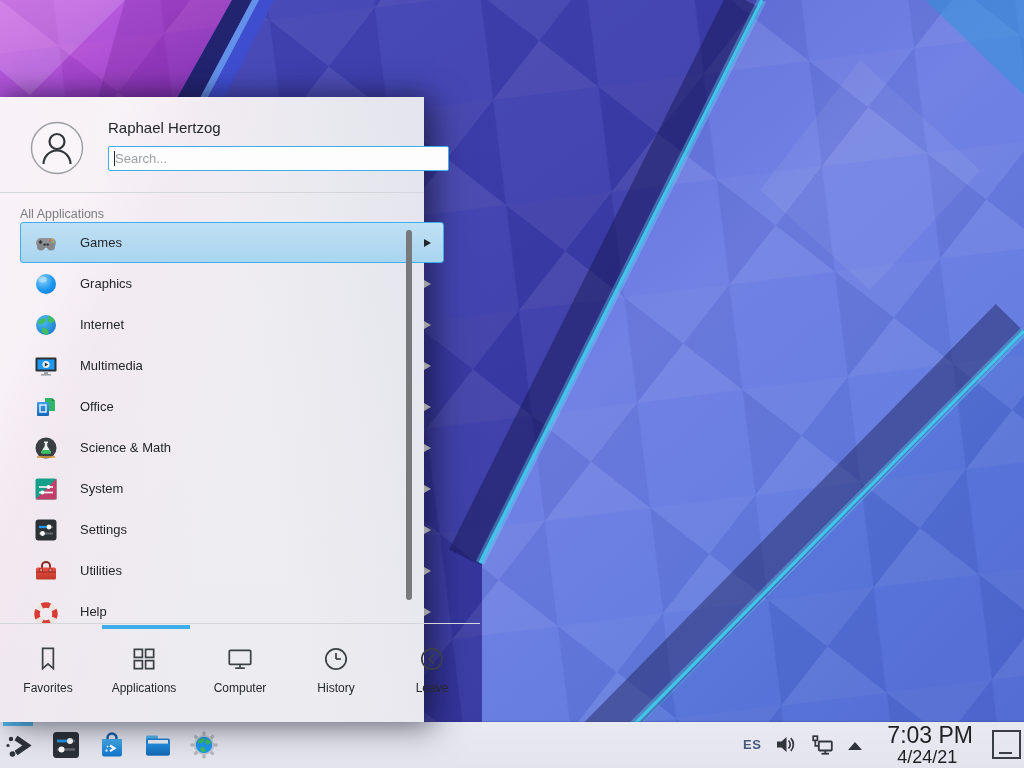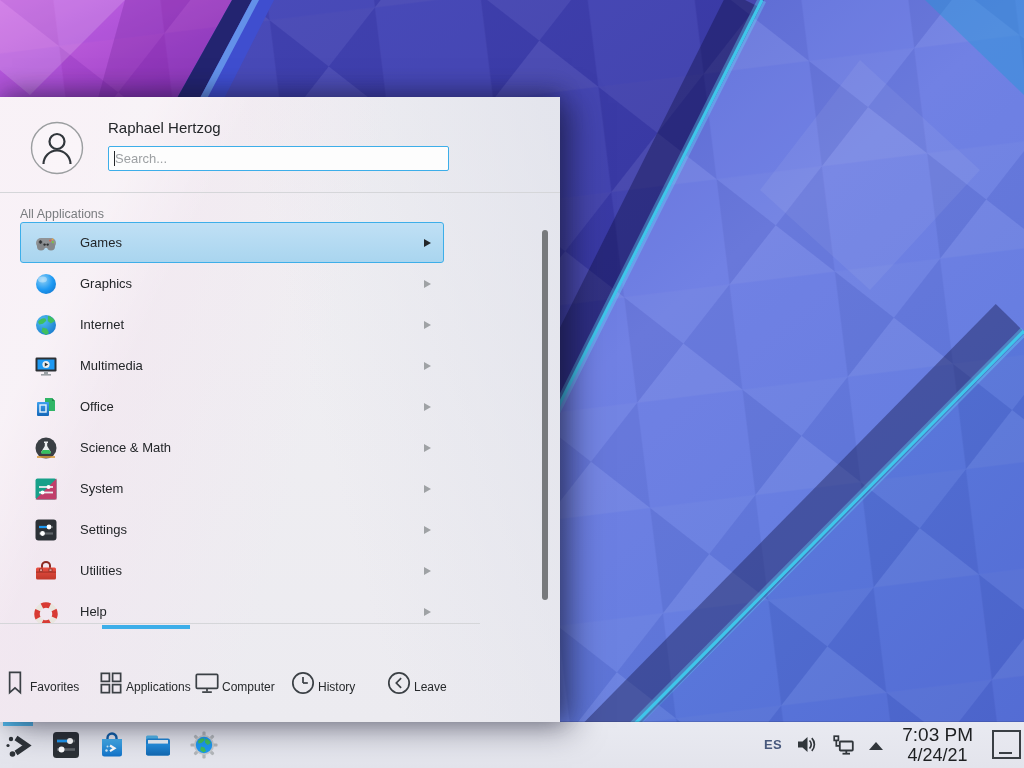--- a/index.html
+++ b/index.html
@@ -14,27 +14,27 @@
            display:flex;align-items:center;padding:0 1px;box-sizing:border-box;z-index:5;}
   .tb-launcher{position:relative;width:36px;height:46px;display:flex;align-items:center;justify-content:center;}
   .tb-active-bar{position:absolute;top:0;left:2px;width:30px;height:4px;background:#53b9ea;}
   .tb-app{width:34px;height:46px;display:flex;align-items:center;justify-content:center;margin-left:12px;}
   .tb-spacer{flex:1;}
   .tray{display:flex;align-items:center;gap:13px;padding-right:2px;}
   .kbd{font-size:13px;font-weight:bold;color:#47587c;letter-spacing:.5px;}
   .caret-up{width:0;height:0;border-left:7px solid transparent;border-right:7px solid transparent;
             border-bottom:8px solid #31363b;margin-top:2px;}
   .clock{text-align:center;color:#1d1f21;margin:0 6px;line-height:1.08;}
-  .clock .time{font-size:19px;}
+  .clock .time{font-size:23px;margin-left:6px;}
   .clock .date{font-size:18px;}
   .showdesk{width:25px;height:25px;border:2px solid #3a3f44;background:transparent;position:relative;}
   .sd-line{position:absolute;left:5px;bottom:3px;width:13px;height:2px;background:#3a3f44;}
 
   
-  .menu-panel{position:absolute;left:0;top:97px;width:560px;height:625px;z-index:10;
+  .menu-panel{position:absolute;left:0;top:97px;width:424px;height:625px;z-index:10;
     background:
       linear-gradient(115deg, rgba(255,255,255,.45) 18%, rgba(255,255,255,0) 30%),
       linear-gradient(105deg, rgba(244,229,240,.85) 8%, rgba(244,229,240,0) 55%),
       linear-gradient(255deg, rgba(222,224,234,.7) 2%, rgba(222,224,234,0) 45%),
       linear-gradient(180deg,#f1f0f3 0%,#ecebf0 100%);
     box-shadow:12px 6px 30px rgba(15,15,40,.5), 0 -6px 20px rgba(15,15,40,.3);}
   .hdr-sep,.ftr-sep{position:absolute;left:0;right:0;height:1px;background:#d5d6d9;}
   .hdr-sep{top:95px;} 
 
   .avatar{position:absolute;left:30px;top:24px;}
@@ -56,21 +56,21 @@
   .arr{width:0;height:0;border-top:4.5px solid transparent;border-bottom:4.5px solid transparent;
        border-left:7px solid #9fa2a5;}
   .arr.dark{border-left-color:#232629;}
 
   .scroll-thumb{position:absolute;right:12px;top:133px;width:6px;height:370px;border-radius:3px;background:#77797c;}
 
   .footer{position:absolute;left:0;top:526px;width:480px;height:99px;}
   .ftr-sep{top:0;}
   .tab-indicator{position:absolute;top:2px;left:102px;width:88px;height:3.5px;background:#3daee9;}
   .tabs{display:flex;width:100%;height:100%;}
-  .tab{width:96px;display:flex;flex-direction:row;align-items:center;padding-top:21px;box-sizing:border-box;}
+  .tab{width:96px;display:flex;flex-direction:column;align-items:center;padding-top:21px;box-sizing:border-box;}
   .tab svg{width:30px;height:30px;}
   .tab span{margin-top:7px;font-size:12px;color:#26292b;}
 </style>
 </head>
 <body>
 
 <svg class="wallpaper" width="1024" height="768" viewBox="0 0 1024 768">
   <defs>
     <linearGradient id="gDark" x1="0" y1="0" x2="1" y2="1">
       <stop offset="0" stop-color="#4647b8"></stop>

